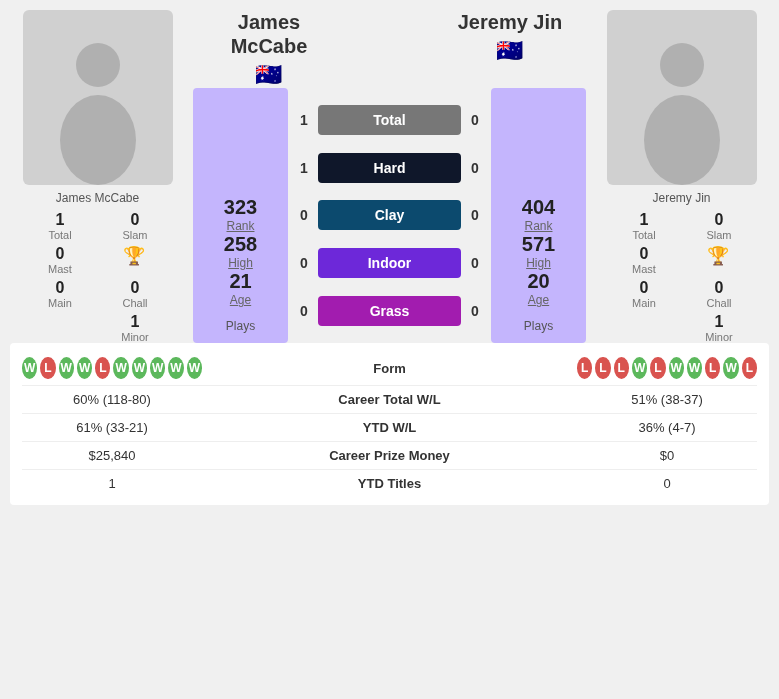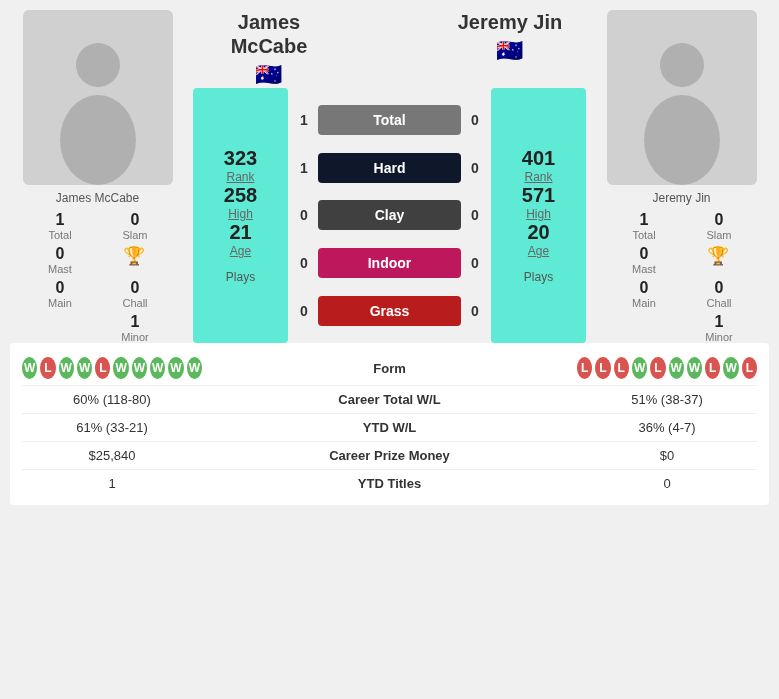--- a/index.html
+++ b/index.html
@@ -110,23 +110,23 @@
       border-radius: 4px;
       color: white;
       font-weight: bold;
       font-size: 14px;
       text-align: center;
       cursor: pointer;
     }
 
     .surface-btn.total { background: #777; }
     .surface-btn.hard { background: #0f172a; }
-    .surface-btn.clay { background: #404040; }
-    .surface-btn.indoor { background: #be185d; }
-    .surface-btn.grass { background: #b91c1c; }
+    .surface-btn.clay { background: #0c4a6e; }
+    .surface-btn.indoor { background: #6d28d9; }
+    .surface-btn.grass { background: #a21caf; }
 
     
     .form-section {
       background: white;
       border-radius: 4px;
       padding: 8px 12px;
       margin-bottom: 6px;
     }
 
     .form-row {
@@ -223,27 +223,27 @@
     }
 
     .middle-content {
       display: flex;
       flex: 1;
       gap: 6px;
       padding: 0 4px;
     }
 
     .left-stats-panel {
-      background: #5eead4;
+      background: #c4b5fd;
       border-radius: 4px;
       padding: 10px 8px;
       width: 95px;
       display: flex;
       flex-direction: column;
-      justify-content: center;
+      justify-content: flex-end;
       text-align: center;
     }
 
     .plays-label {
       font-size: 12px;
       color: #555;
       margin-top: 12px;
     }
 
     .panel-num {
@@ -371,21 +371,21 @@
 
           <div class="surface-row">
             <span class="surface-score">0</span>
             <button class="surface-btn grass">Grass</button>
             <span class="surface-score">0</span>
           </div>
         </div>
 
         <div class="left-stats-panel">
           <div>
-            <div class="panel-num">401</div>
+            <div class="panel-num">404</div>
             <div class="panel-lbl">Rank</div>
           </div>
           <div>
             <div class="panel-num">571</div>
             <div class="panel-lbl">High</div>
           </div>
           <div>
             <div class="panel-num">20</div>
             <div class="panel-lbl">Age</div>
           </div>

